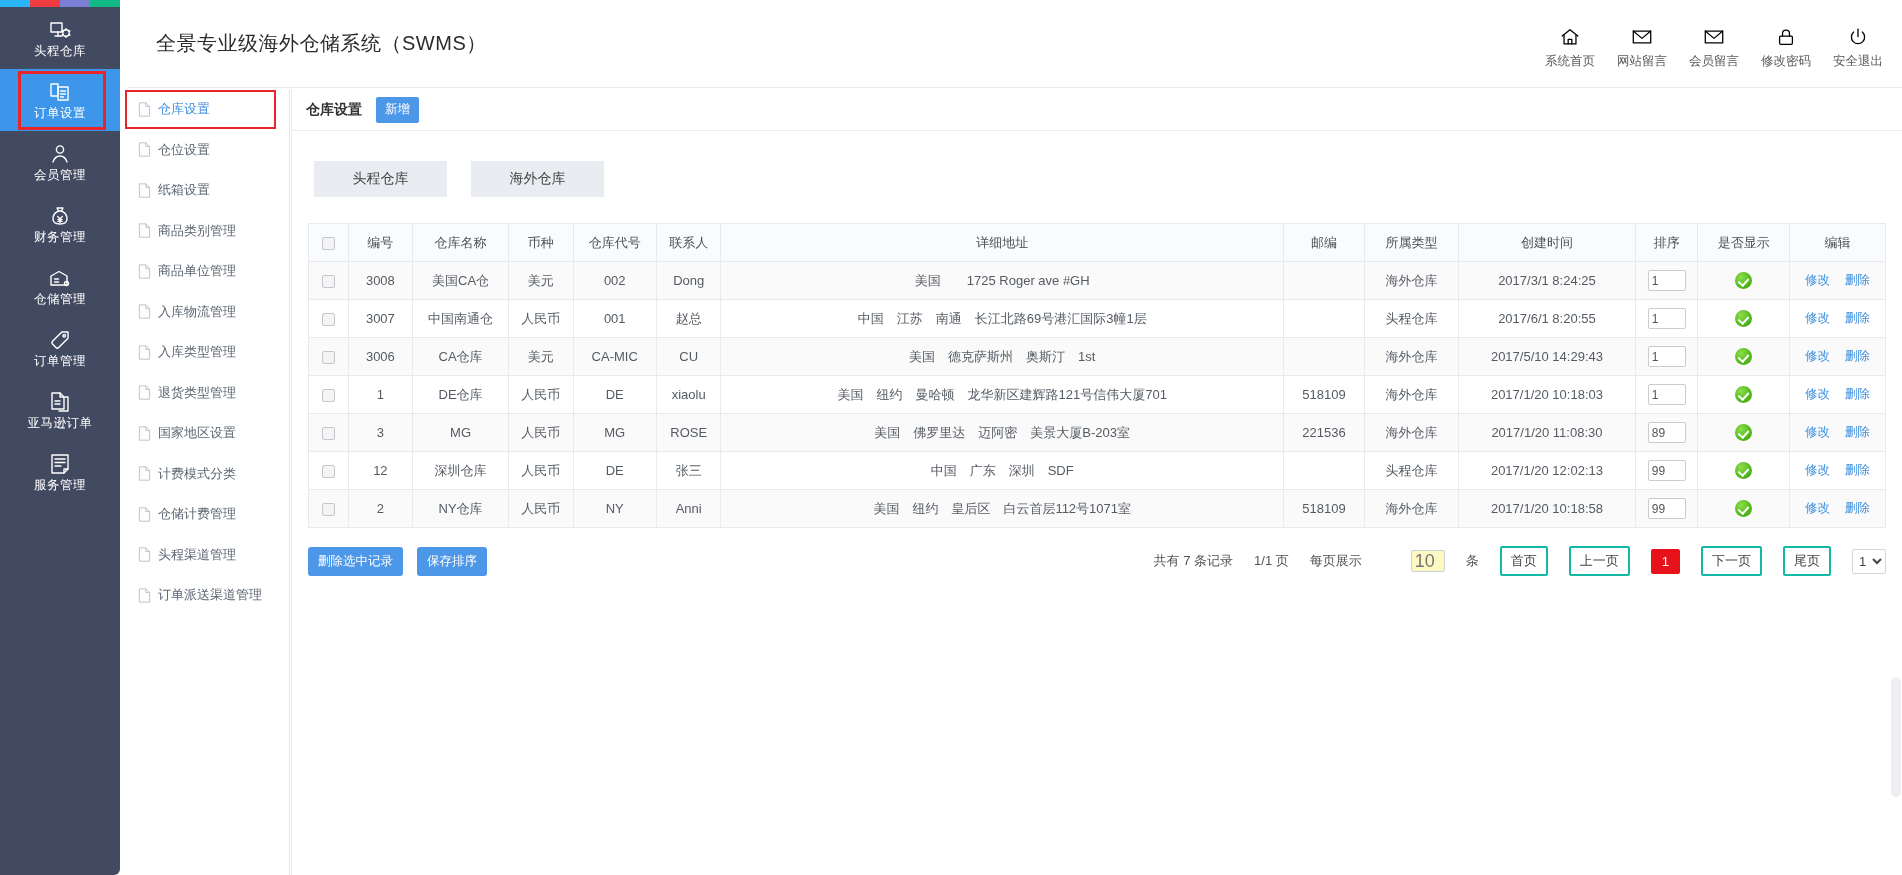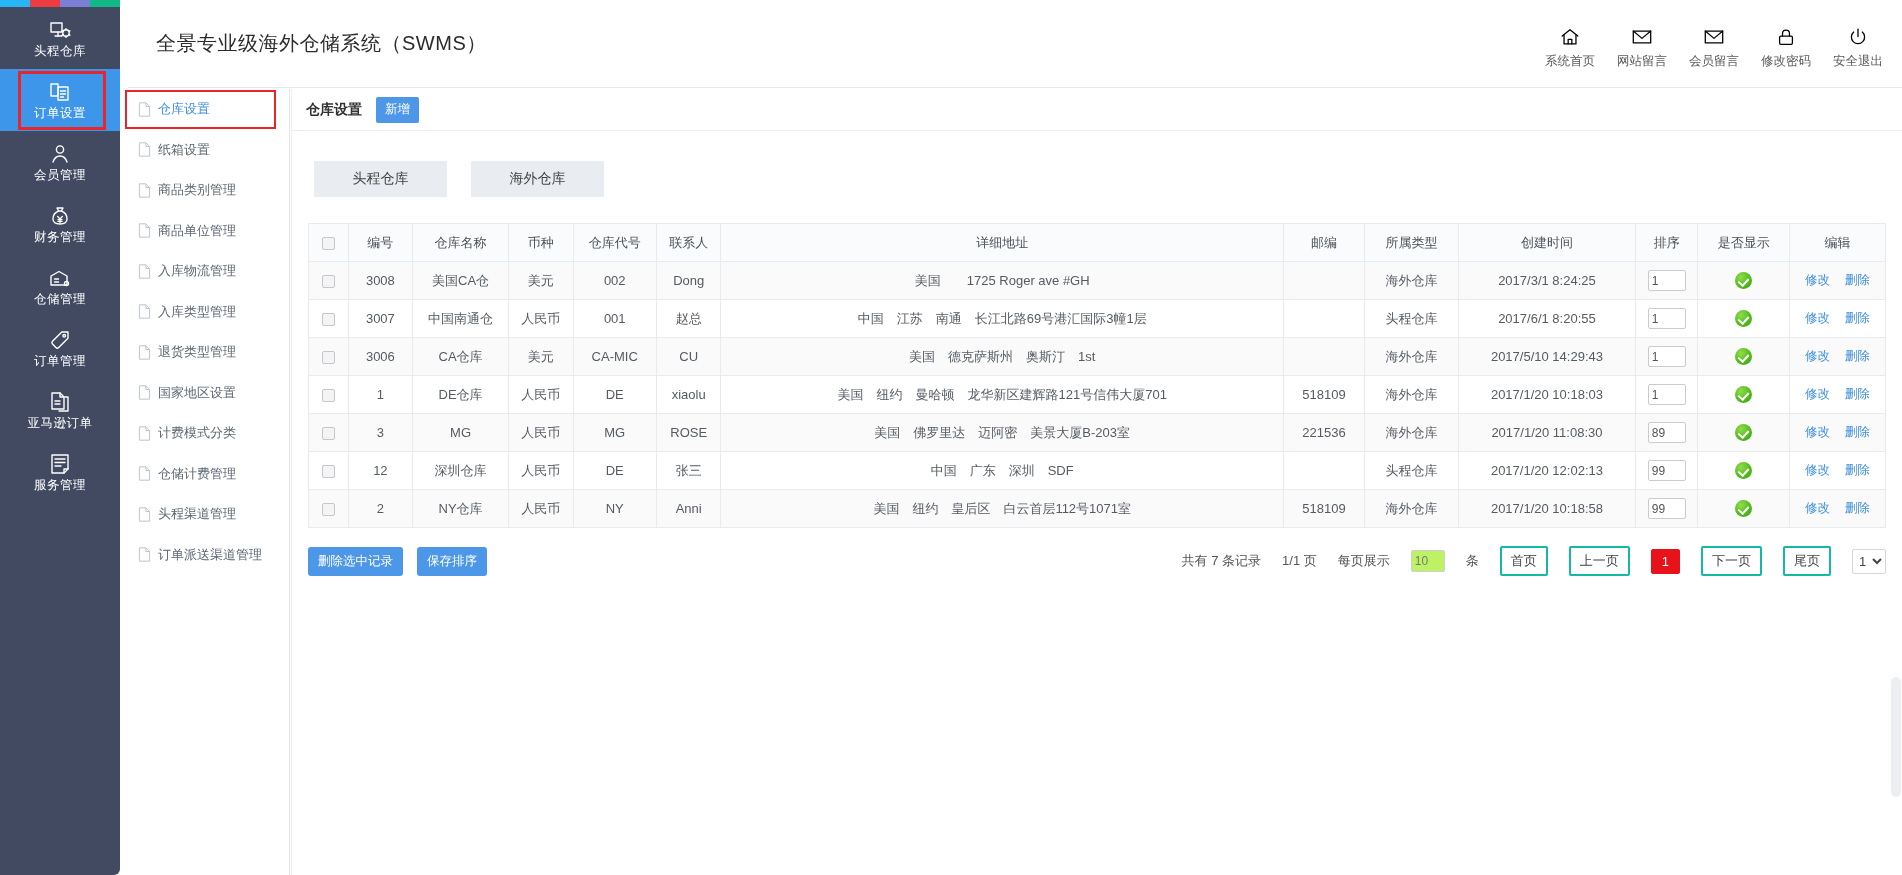--- a/index.html
+++ b/index.html
@@ -229,22 +229,22 @@
   #pager {
     margin-left: auto;
     display: flex; align-items: center;
     font-size: 13px; color: #555;
     gap: 21px;
   }
   #pager .txt { color: #555; }
   .pg-size {
     width: 34px; height: 22px;
     border: 1px solid #ccd0d5; border-radius: 2px;
-    font-size: 12px; color: #777; padding: 0 3px;
-    font-family: inherit; background: #bef264;
+    font-size: 18px; color: #777; padding: 0 3px;
+    font-family: inherit; background: #fef9c3; margin-left: 28px;
   }
   .pg-btn {
     border: 2px solid #14b8a6;
     background: #fff;
     border-radius: 2px;
     font-size: 13px; color: #444;
     padding: 4px 9px;
     cursor: pointer;
     font-family: inherit;
   }
@@ -418,20 +418,29 @@
 
 <aside id="submenu">
     <div class="sub-item active">
       <span class="doc-ico">
         <svg viewBox="0 0 14 16" fill="none" stroke="#b9c0c9" stroke-width="1">
           <path d="M1.5 .8h7L12.5 4.8v10.4h-11z" fill="#fdfdfd"></path>
           <path d="M8.5 .8v4h4"></path>
         </svg>
       </span>
       <span>仓库设置</span>
+    </div>
+    <div class="sub-item">
+      <span class="doc-ico">
+        <svg viewBox="0 0 14 16" fill="none" stroke="#b9c0c9" stroke-width="1">
+          <path d="M1.5 .8h7L12.5 4.8v10.4h-11z" fill="#fdfdfd"></path>
+          <path d="M8.5 .8v4h4"></path>
+        </svg>
+      </span>
+      <span>仓位设置</span>
     </div>
     <div class="sub-item">
       <span class="doc-ico">
         <svg viewBox="0 0 14 16" fill="none" stroke="#b9c0c9" stroke-width="1">
           <path d="M1.5 .8h7L12.5 4.8v10.4h-11z" fill="#fdfdfd"></path>
           <path d="M8.5 .8v4h4"></path>
         </svg>
       </span>
       <span>纸箱设置</span>
     </div>

